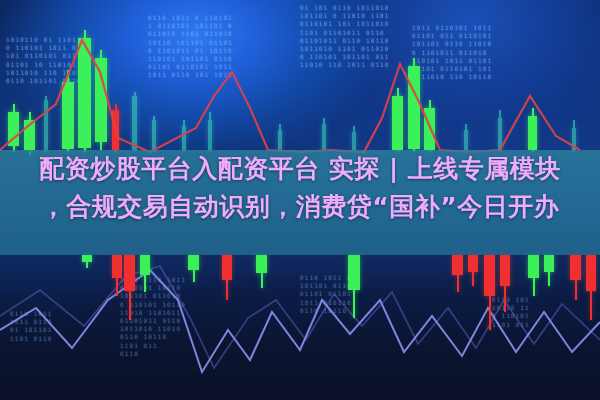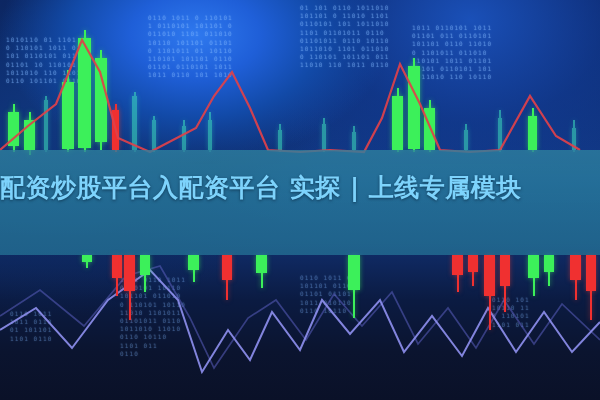--- a/index.html
+++ b/index.html
@@ -46,22 +46,22 @@
   #band{
     position:absolute;left:0;right:0;top:150px;height:105px;
     background:linear-gradient(180deg,
        rgba(46,128,158,0.80) 0%,
        rgba(40,122,155,0.78) 45%,
        rgba(36,112,148,0.78) 100%);
     backdrop-filter:blur(0.4px);
   }
   #headline{
     position:absolute;left:0;right:0;top:150px;height:76px;
-    display:flex;flex-direction:column;align-items:flex-start;justify-content:center;
-    color:#7dd3fc;font-weight:700;font-size:25px;line-height:1.52;
+    display:flex;flex-direction:column;align-items:center;justify-content:center;
+    color:#f0abfc;font-weight:700;font-size:25px;line-height:1.52;
     letter-spacing:0.5px;text-shadow:0 1px 3px rgba(0,20,40,.55);
     white-space:nowrap;
   }
   #headline .ln{display:block;}
 </style>
 </head>
 <body>
 
 <div id="stage">
 
@@ -286,15 +286,16 @@
       </div>
       <div class="candle red" style="left: 586px; width: 10px; top: 255px; height: 65px;">
         <div class="wick" style="top: 0px; height: 65px;"></div>
         <div class="body" style="top: 0px; height: 36px;"></div>
       </div>
     </div>
 
   <div id="band"></div>
   <div id="headline">
     <span class="ln">配资炒股平台入配资平台 实探 | 上线专属模块</span>
+    <span class="ln">，合规交易自动识别，消费贷“国补”今日开办</span>
   </div>
 
 </div>
 
 </body></html>

